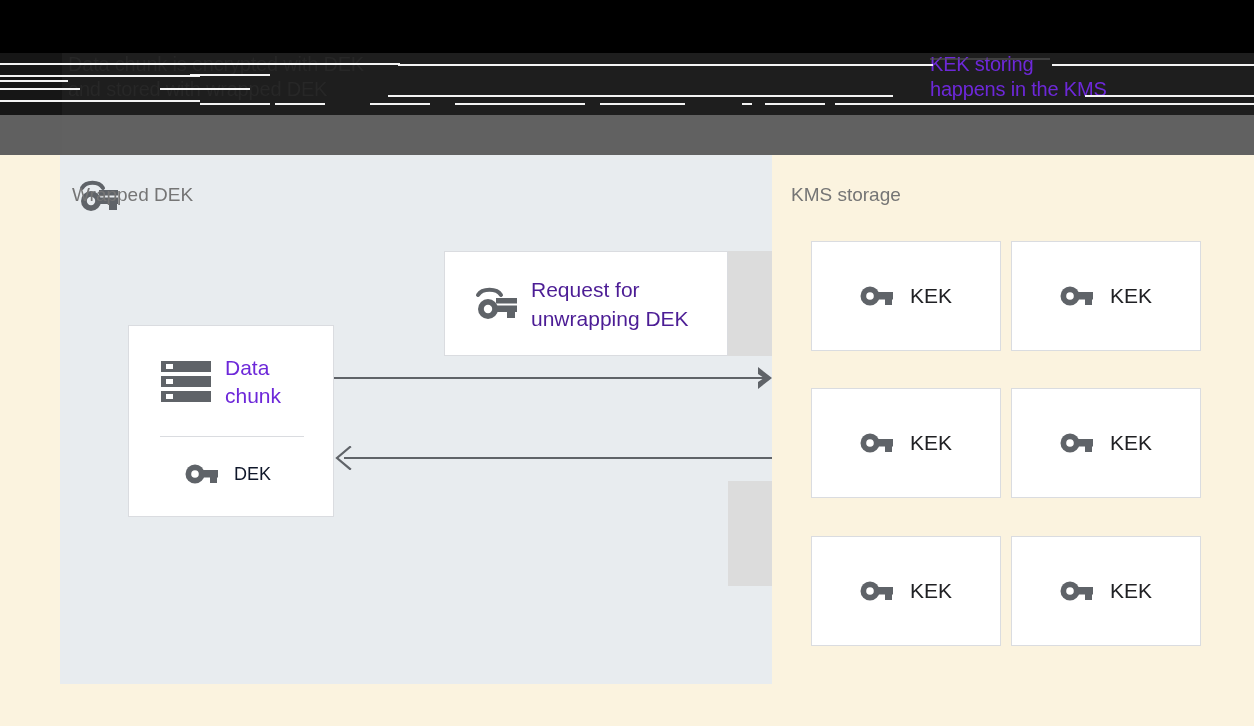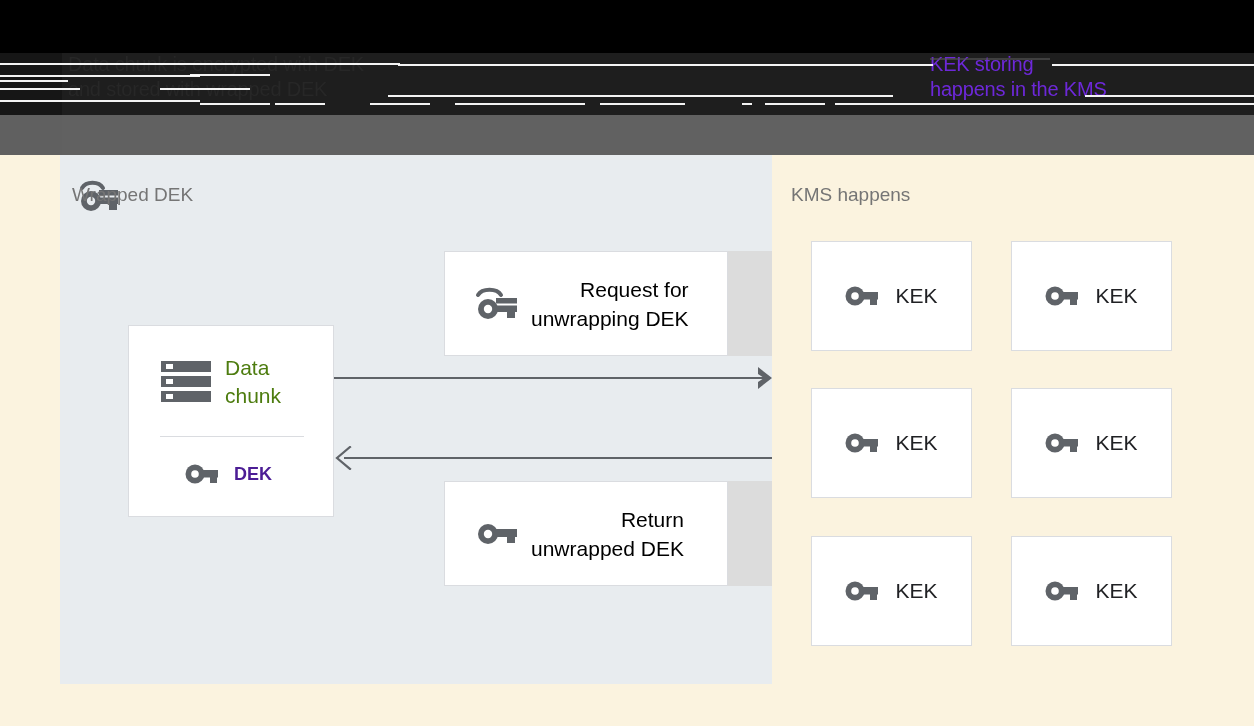--- a/index.html
+++ b/index.html
@@ -125,63 +125,61 @@
   .dc-top {
     display: flex;
     align-items: center;
     padding: 28px 0 0 30px;
   }
   .dc-icon { width: 54px; height: 48px; flex: none; }
   .dc-label {
     margin-left: 12px;
     font-size: 21px;
     line-height: 28px;
-    color: #4d7c0f;
+    color: #6d28d9;
     white-space: pre-line;
   }
   .dc-divider {
     position: absolute;
     left: 31px; top: 110px;
     width: 144px; height: 1px;
     background: #DADCE0;
   }
   .dc-bottom {
     position: absolute;
     left: 56px; top: 135px;
     display: flex;
     align-items: center;
   }
   .dc-key { width: 34px; height: 26px; flex: none; }
   .dc-dek {
     margin-left: 15px;
     font-size: 18px;
-    color: #4c1d95;
-    font-weight: bold;
+    color: #0f172a;
   }
 
   
   .msg-card {
     position: absolute;
     background: #FFFFFF;
     border: 1px solid #DADCE0;
     display: flex;
     align-items: center;
   }
   .msg-shadow {
     position: absolute;
     background: #DCDCDC;
   }
   .msg-icon { width: 44px; height: 36px; flex: none; margin-left: 30px; }
   .msg-label {
     margin-left: 12px;
     font-size: 21px;
     line-height: 29px;
-    color: #000000;
+    color: #4c1d95;
     white-space: pre-line;
-    text-align: right;
   }
   #msg-request { left: 444px; top: 251px; width: 284px; height: 105px; }
   #msg-request-shadow { left: 728px; top: 251px; width: 44px; height: 105px; }
   #msg-return  { left: 444px; top: 481px; width: 284px; height: 105px; }
   #msg-return-shadow { left: 728px; top: 481px; width: 44px; height: 105px; }
 
   
   .arrow-line {
     position: absolute;
     height: 2px;
@@ -196,21 +194,21 @@
   #arrow-left-line { left: 344px; top: 457px; width: 428px; }
   #arrow-left-head {
     position: absolute;
     left: 334px; top: 446px;
     width: 18px; height: 24px;
   }
 
   
   .kek-box {
     position: absolute;
-    width: 161px; height: 110px;
+    width: 190px; height: 110px;
     background: #FFFFFF;
     border: 1px solid #DADCE0;
     display: flex;
     align-items: center;
     justify-content: center;
   }
   .kek-key { width: 34px; height: 26px; flex: none; }
   .kek-label {
     margin-left: 16px;
     font-size: 21px;
@@ -261,21 +259,21 @@
     <path d="M3 9 C7 2, 20 2, 24 9" stroke="#5F6368" stroke-width="4" fill="none" stroke-linecap="round"></path>
     <circle cx="12" cy="22" r="10" fill="#5F6368"></circle>
     <circle cx="12" cy="22" r="4.2" fill="#E8ECEF"></circle>
     <rect x="20" y="11" width="19" height="5.5" fill="#5F6368"></rect>
     <rect x="20" y="18.5" width="19" height="6.5" fill="#5F6368"></rect>
     <rect x="30" y="24" width="8" height="7" fill="#5F6368"></rect>
   </svg>
   <div class="panel-left-title">Wrapped DEK</div>
 
   <div class="panel-right"></div>
-  <div class="panel-right-title">KMS happens</div>
+  <div class="panel-right-title">KMS storage</div>
 
   <div class="card-datachunk">
     <div class="dc-top">
       <svg class="dc-icon" viewBox="0 0 54 48">
         <rect x="2" y="3" width="50" height="11" fill="#5F6368"></rect>
         <rect x="7" y="6" width="7" height="5" fill="#FFFFFF"></rect>
         <rect x="2" y="18" width="50" height="11" fill="#5F6368"></rect>
         <rect x="7" y="21" width="7" height="5" fill="#FFFFFF"></rect>
         <rect x="2" y="33" width="50" height="11" fill="#5F6368"></rect>
         <rect x="7" y="36" width="7" height="5" fill="#FFFFFF"></rect>
@@ -313,30 +311,20 @@
       <circle cx="13" cy="23" r="4.2" fill="#FFFFFF"></circle>
       <rect x="21" y="12" width="21" height="5.5" fill="#5F6368"></rect>
       <rect x="21" y="19.5" width="21" height="6.5" fill="#5F6368"></rect>
       <rect x="32" y="25" width="8" height="7" fill="#5F6368"></rect>
     </svg>
     <div class="msg-label">Request for
 unwrapping DEK</div>
   </div>
 
   <div class="msg-shadow" id="msg-return-shadow"></div>
-  <div class="msg-card" id="msg-return">
-    <svg class="msg-icon" viewBox="0 0 44 36">
-      <circle cx="13" cy="18" r="10" fill="#5F6368"></circle>
-      <circle cx="13" cy="18" r="4.2" fill="#FFFFFF"></circle>
-      <rect x="21" y="13" width="21" height="8" fill="#5F6368"></rect>
-      <rect x="32" y="20" width="8" height="7" fill="#5F6368"></rect>
-    </svg>
-    <div class="msg-label">Return
-unwrapped DEK</div>
-  </div>
 
   <div class="kek-box" style="left:811px; top:241px;">
     <svg class="kek-key" viewBox="0 0 34 26">
       <circle cx="10" cy="13" r="9.5" fill="#5F6368"></circle>
         <circle cx="10" cy="13" r="3.8" fill="#FFFFFF"></circle>
       <rect x="17" y="9" width="16" height="7.5" fill="#5F6368"></rect>
         <rect x="25" y="15" width="7" height="7" fill="#5F6368"></rect>
     </svg>
     <div class="kek-label">KEK</div>
   </div>

